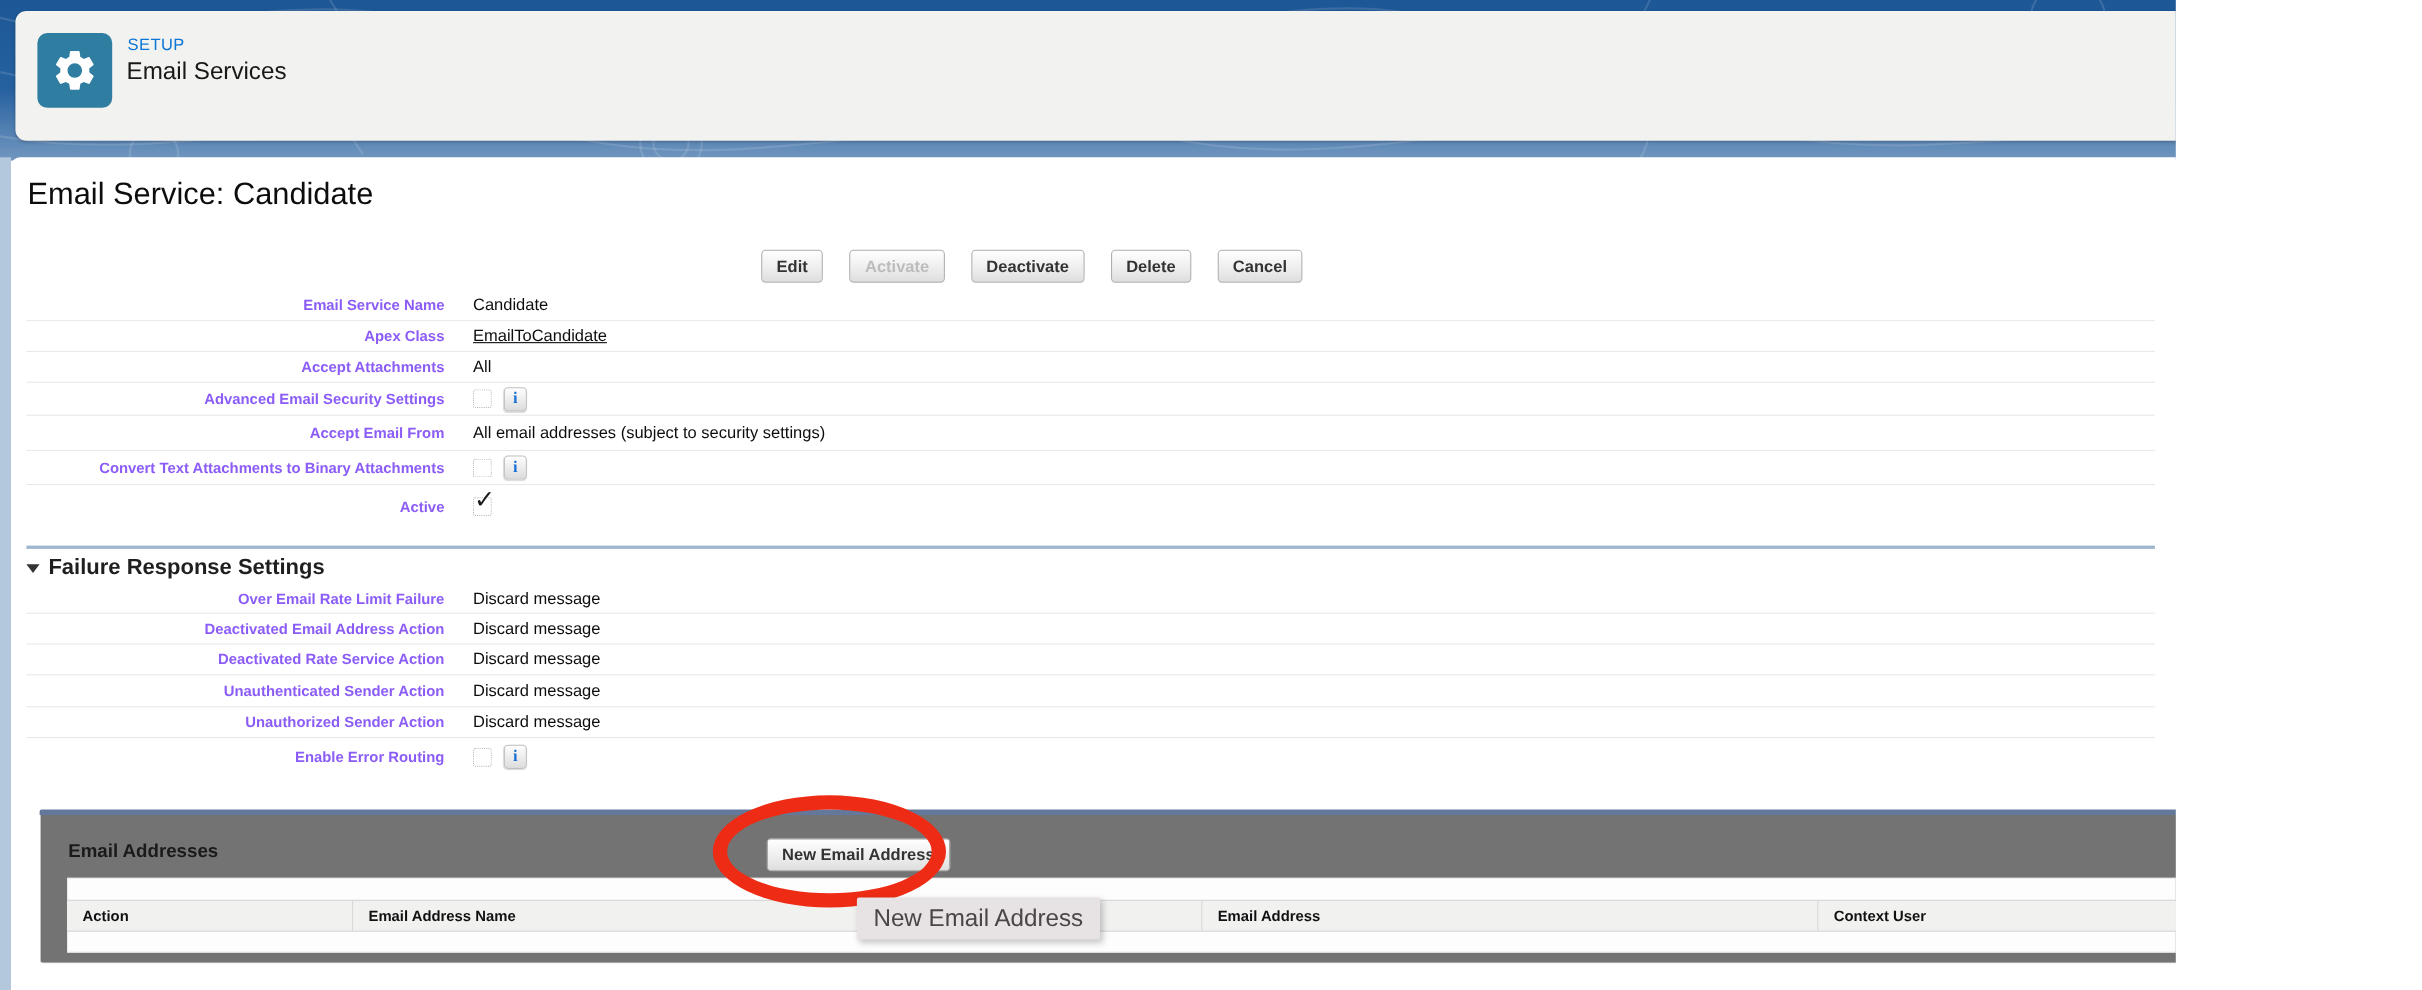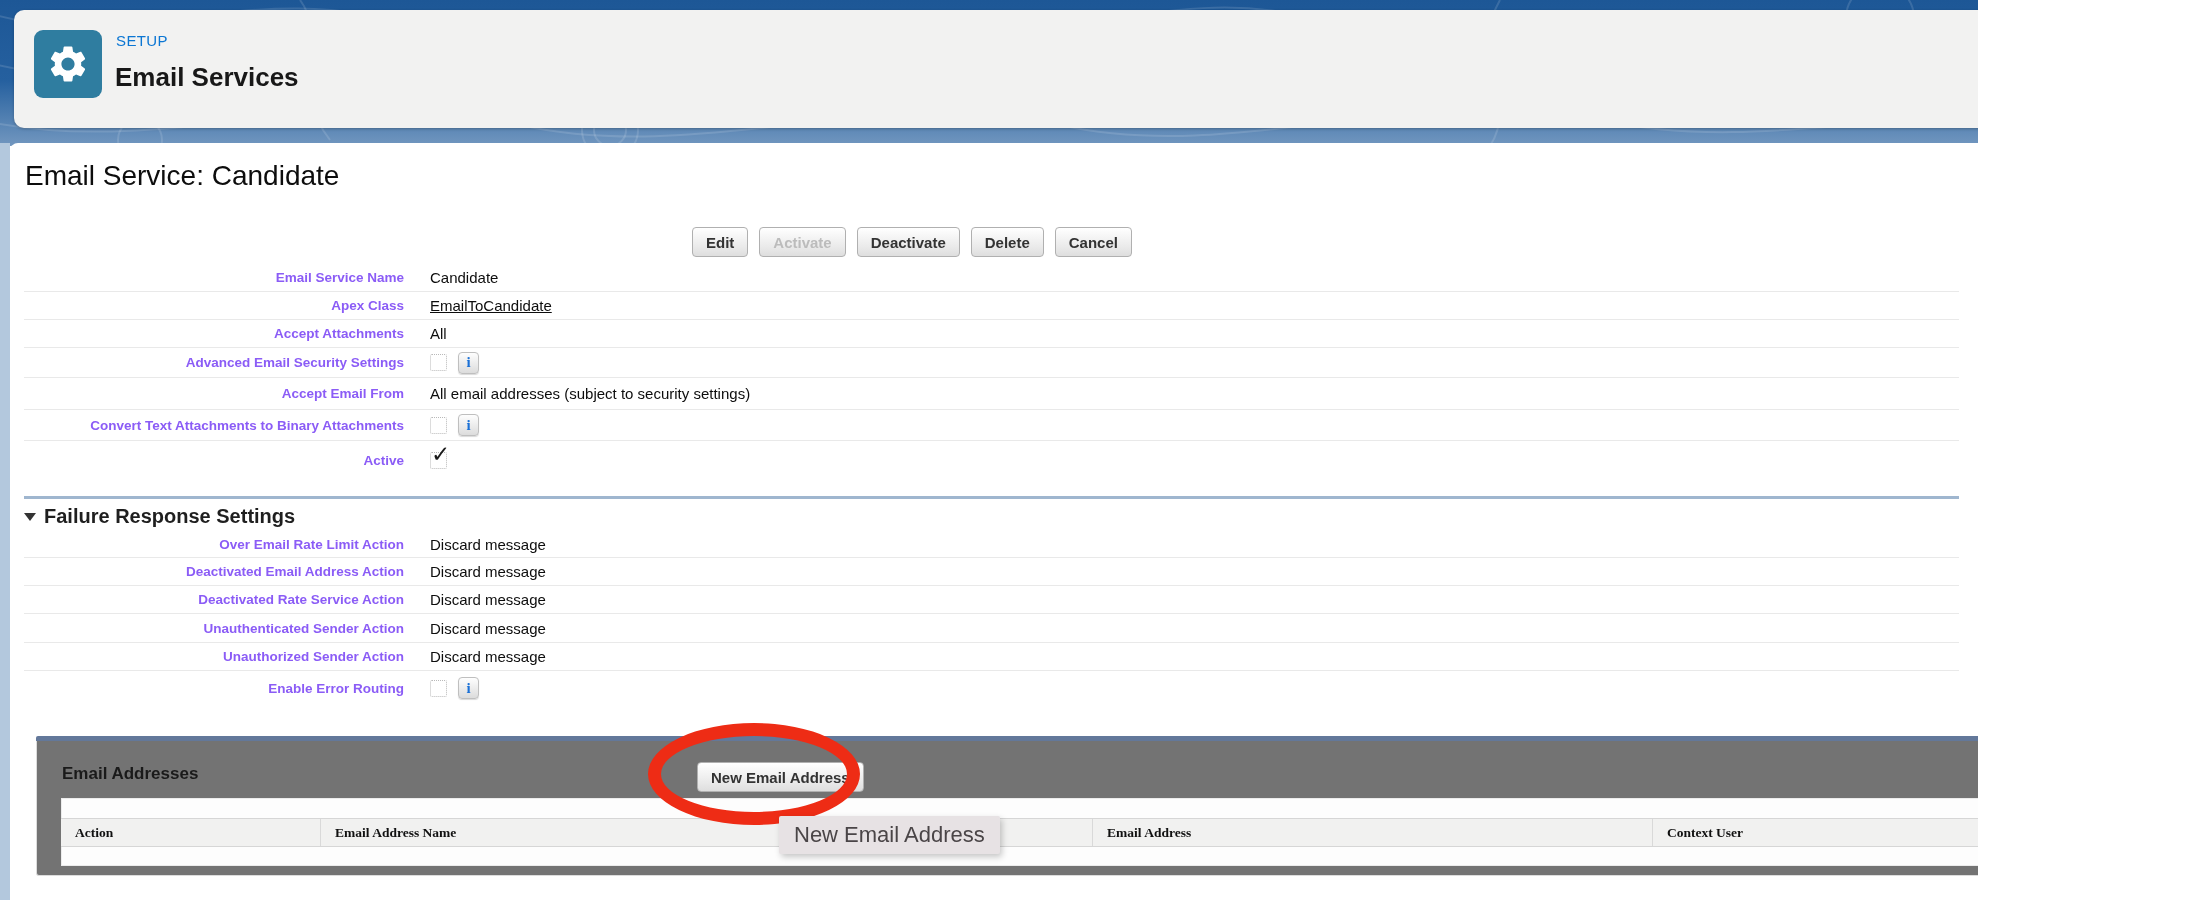--- a/index.html
+++ b/index.html
@@ -13,28 +13,28 @@
   .banner svg.pattern { position:absolute; left:0; top:0; width:100%; height:100%; }
   .left-strip { position:absolute; left:0; top:143px; width:10px; height:757px; background:#b3c8dd; }
   .content-card { position:absolute; left:10px; top:143px; width:2192px; height:757px;
     background:#ffffff; border-radius:8px 0 0 0; }
 
   .setup-card { position:absolute; left:14px; top:10px; width:2174px; height:118px;
     background:#f2f2f1; border-radius:10px; box-shadow:0 1px 3px rgba(0,0,0,.25); }
   .gear-tile { position:absolute; left:20px; top:20px; width:68px; height:68px;
     background:#2f7da0; border-radius:9px; display:flex; align-items:center; justify-content:center; }
   .setup-eyebrow { position:absolute; left:102px; top:22px; font-size:15px; color:#0b76d3; letter-spacing:.4px; }
-  .setup-title { position:absolute; left:101px; top:52px; font-size:26px; font-weight:bold; color:#181818; }
+  .setup-title { position:absolute; left:101px; top:42px; font-size:22px; font-weight:normal; color:#181818; }
   .scroll-thumb { position:absolute; left:2193px; top:28px; width:9px; height:26px;
     background:rgba(255,255,255,.85); border-radius:5px; }
 
   
   .page-title { position:absolute; left:25px; top:160px; font-size:28px; color:#0d0d0d; }
 
-  .btn-row { position:absolute; left:692px; top:227px; display:flex; gap:11px; }
+  .btn-row { position:absolute; left:692px; top:227px; display:flex; gap:24px; }
   .sf-btn { height:30px; padding:0 13px; font-size:15px; font-weight:bold; color:#333333;
     background:linear-gradient(180deg,#ffffff 0%,#e9e9e9 70%,#dedede 100%);
     border:1px solid #b0b0b0; border-radius:4px; cursor:pointer;
     font-family:"Liberation Sans","DejaVu Sans",sans-serif; }
   .sf-btn.disabled { color:#bcbcbc; }
 
   
   .rows { position:absolute; left:24px; right:19px; }
   #detail-rows { top:264px; }
   #failure-rows { top:531px; }
@@ -62,21 +62,21 @@
   
   .related { position:absolute; left:36px; top:741px; width:2132px; height:135px;
     background:#737373; border:1px solid #dcdcdc; border-top:none; border-radius:0 0 3px 3px; }
   .related-accent { position:absolute; left:-1px; top:-5px; width:2132px; height:5px; background:#63789a; border-radius:2px 2px 0 0; }
   .related-title { position:absolute; left:25px; top:23px; font-size:17px; font-weight:bold; color:#1a1a1a; }
   .related-btn { position:absolute; left:660px; top:21px; }
   .list-panel { position:absolute; left:24px; top:57px; width:2096px; height:68px; background:#fdfdfd; border:1px solid #ececec; }
   .list-header { position:absolute; left:-1px; right:-1px; top:19px; height:29px; display:flex;
     background:#f1f1f0; border-top:1px solid #d6d6d6; border-bottom:1px solid #d6d6d6; }
   .th { display:flex; align-items:center; padding-left:14px; font-size:13.5px; font-weight:bold; color:#111111;
-    border-right:1px solid #d9d9d9;font-family:Liberation Serif, serif; }
+    border-right:1px solid #d9d9d9; }
   .th:last-child { border-right:none; }
   .th.c0 { width:260px; } .th.c1 { width:772px; } .th.c2 { width:560px; } .th.c3 { flex:1; }
 
   
   .panel-handle { position:absolute; left:2164px; top:311px; width:52px; height:45px;
     background:#ffffff; border-radius:10px; box-shadow:0 0 5px rgba(0,0,0,.18); }
   .panel-handle-inner { position:absolute; left:9px; top:6px; width:40px; height:33px;
     background:#8fb2c5; border-radius:4px; }
   .arrow-left { position:absolute; left:10px; top:9px; width:0; height:0;
     border-top:8px solid transparent; border-bottom:8px solid transparent; border-right:11px solid #efece6; }
@@ -179,21 +179,21 @@
 
   <div class="section-divider"></div>
 
   <div class="section-head">
     <span class="tri-down"></span>
     <span>Failure Response Settings</span>
   </div>
 
   <div class="rows" id="failure-rows">
     <div class="drow" style="height:27px">
-      <div class="dlabel">Over Email Rate Limit Action</div>
+      <div class="dlabel">Over Email Rate Limit Failure</div>
       <div class="dvalue">Discard message</div>
     </div>
     <div class="drow" style="height:28px">
       <div class="dlabel">Deactivated Email Address Action</div>
       <div class="dvalue">Discard message</div>
     </div>
     <div class="drow" style="height:28px">
       <div class="dlabel">Deactivated Rate Service Action</div>
       <div class="dvalue">Discard message</div>
     </div>

